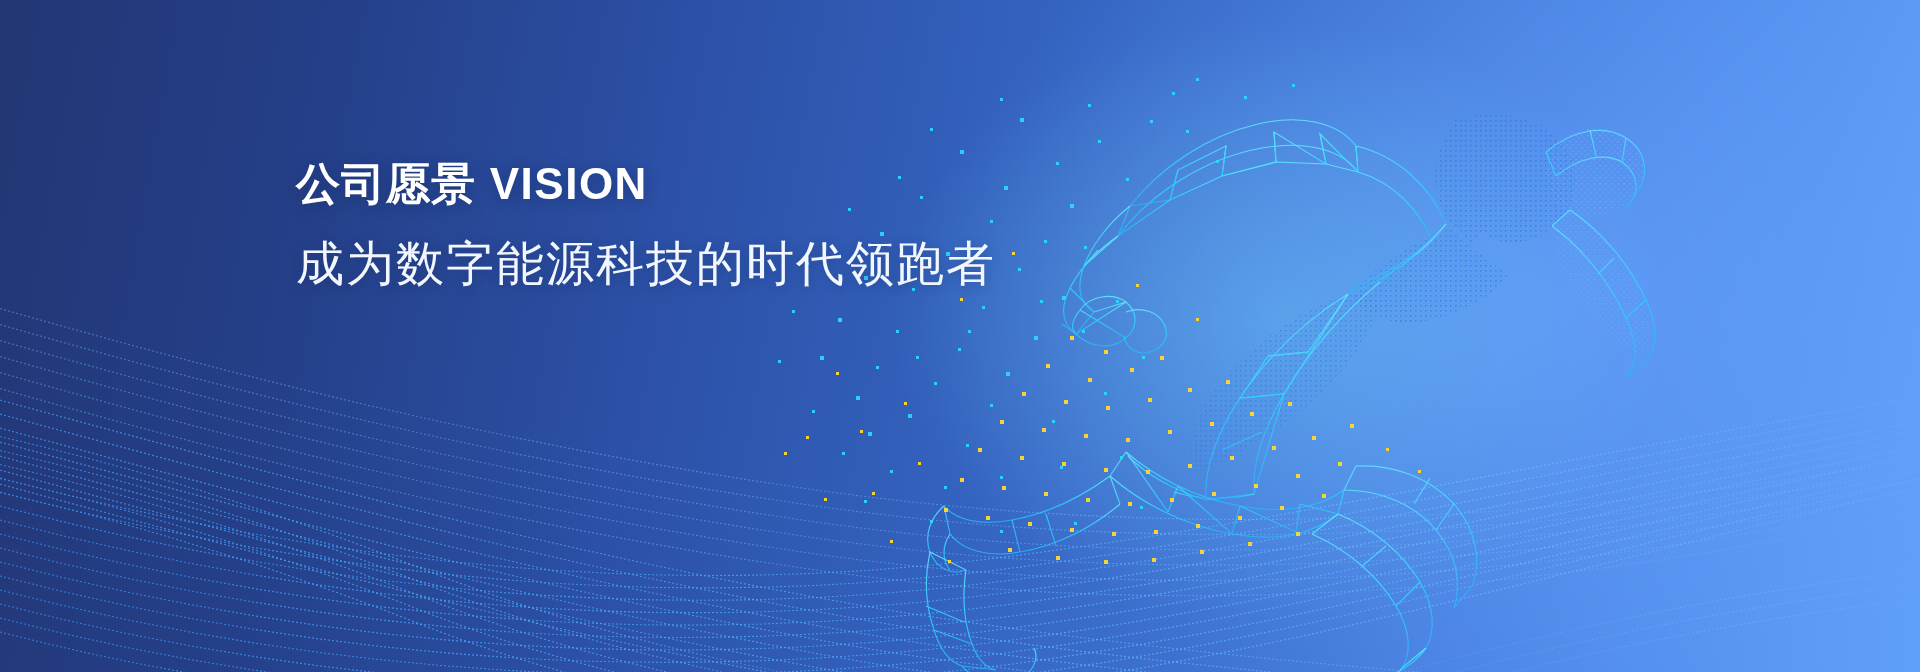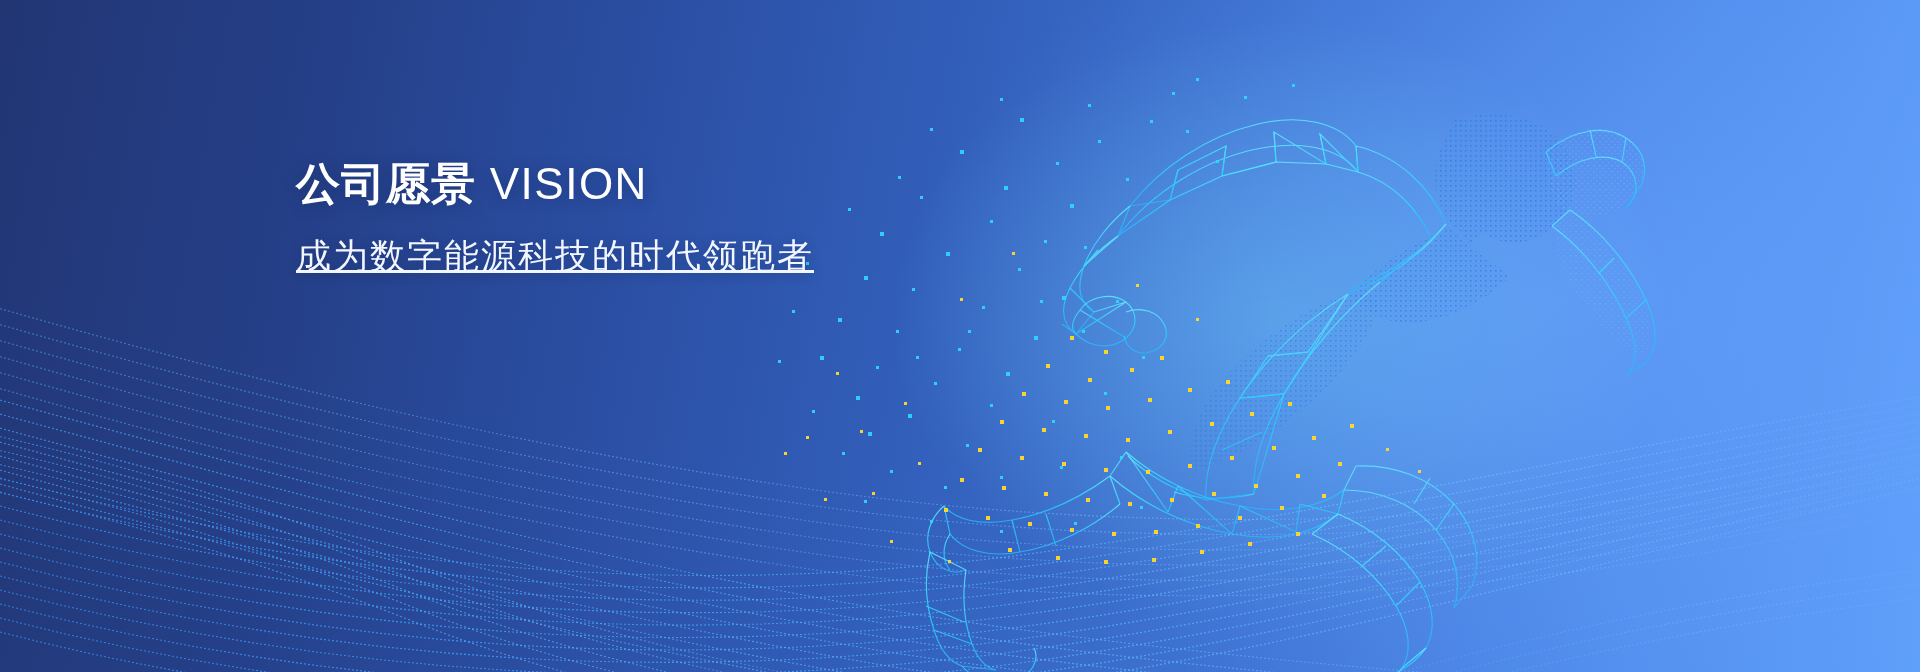--- a/index.html
+++ b/index.html
@@ -31,31 +31,30 @@
   .headline {
     margin: 0;
     color: #ffffff;
     font-size: 44px;
     font-weight: 700;
     letter-spacing: 1px;
     line-height: 1.18;
     white-space: nowrap;
     text-shadow: 0 2px 14px rgba(12,30,74,0.35);
   }
-  .headline .latin { font-weight: 400; letter-spacing: 1.5px; }
+  .headline .latin { font-weight: 700; letter-spacing: 1.5px; }
   .subline {
     margin: 24px 0 0 0;
     color: #f2f6ff;
-    font-size: 35px;
+    font-size: 48px;
     font-weight: 400;
     letter-spacing: 2px;
     line-height: 1.25;
     white-space: nowrap;
     text-shadow: 0 2px 12px rgba(12,30,74,0.30);
-    text-decoration: underline;
   }
 </style>
 </head>
 <body>
 
 <div id="banner">
 
   <svg class="layer" viewBox="0 0 1920 672" preserveAspectRatio="none" aria-hidden="true">
     <defs>
       <pattern id="dotline" width="4" height="2" patternUnits="userSpaceOnUse">

